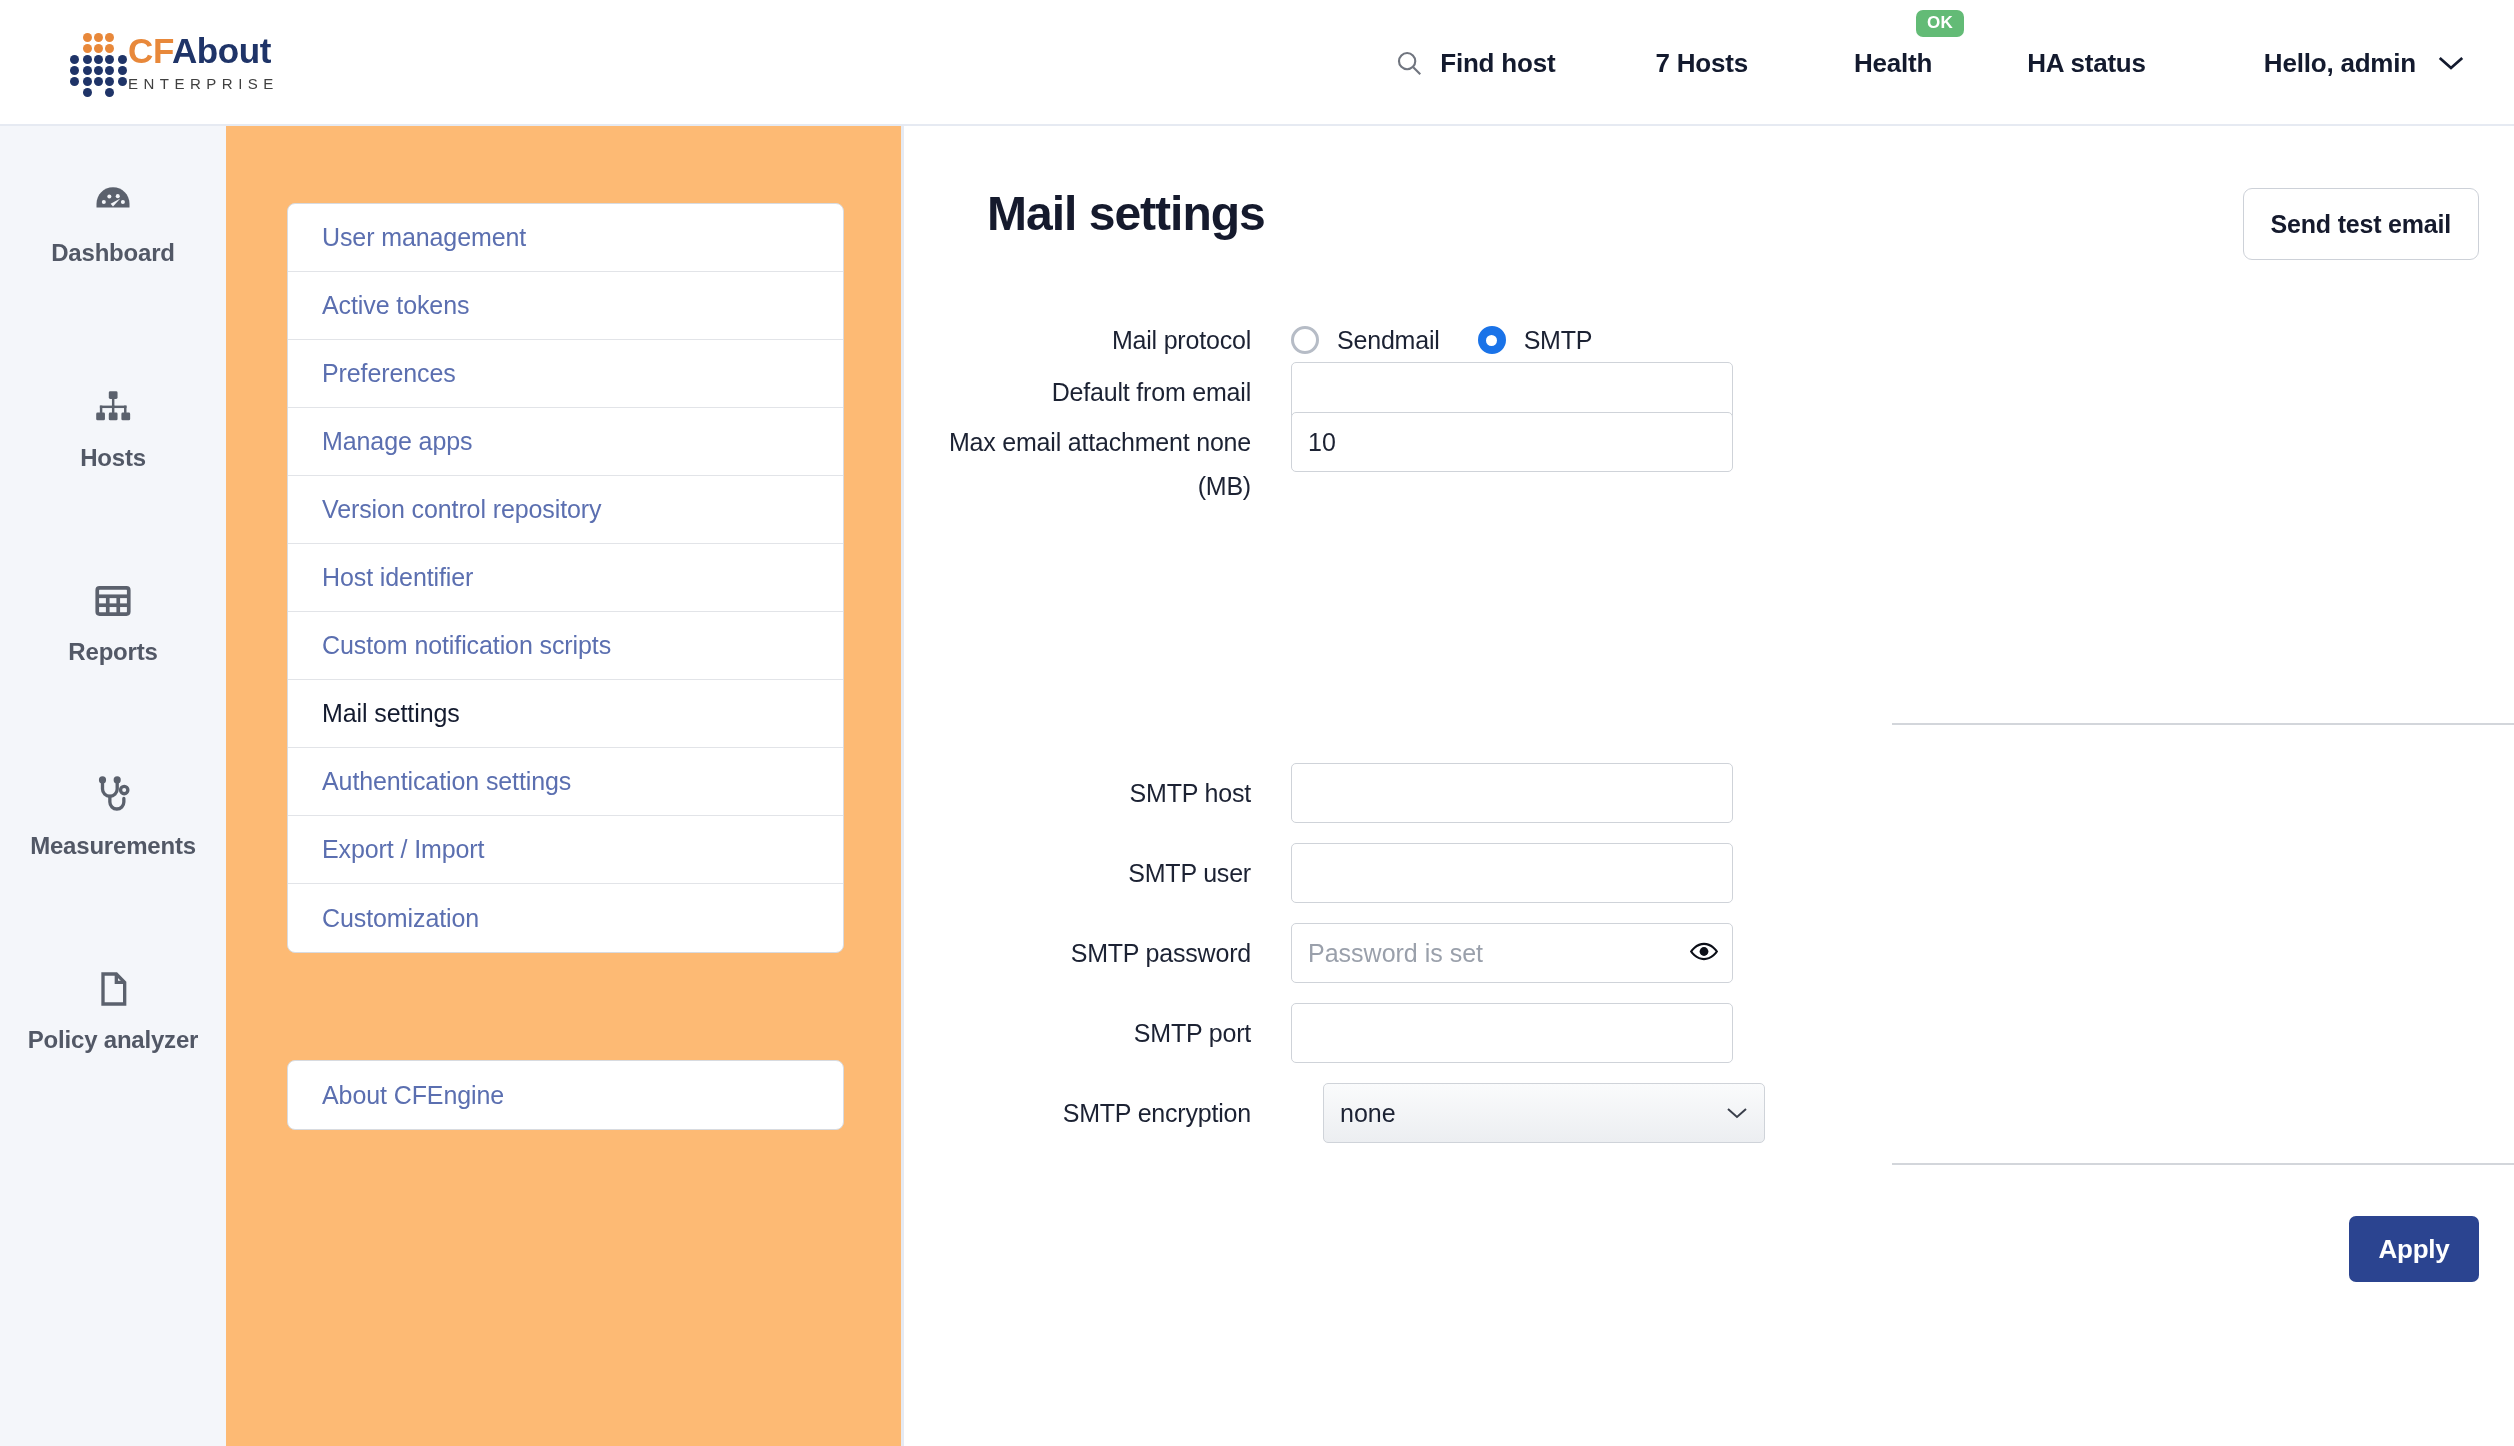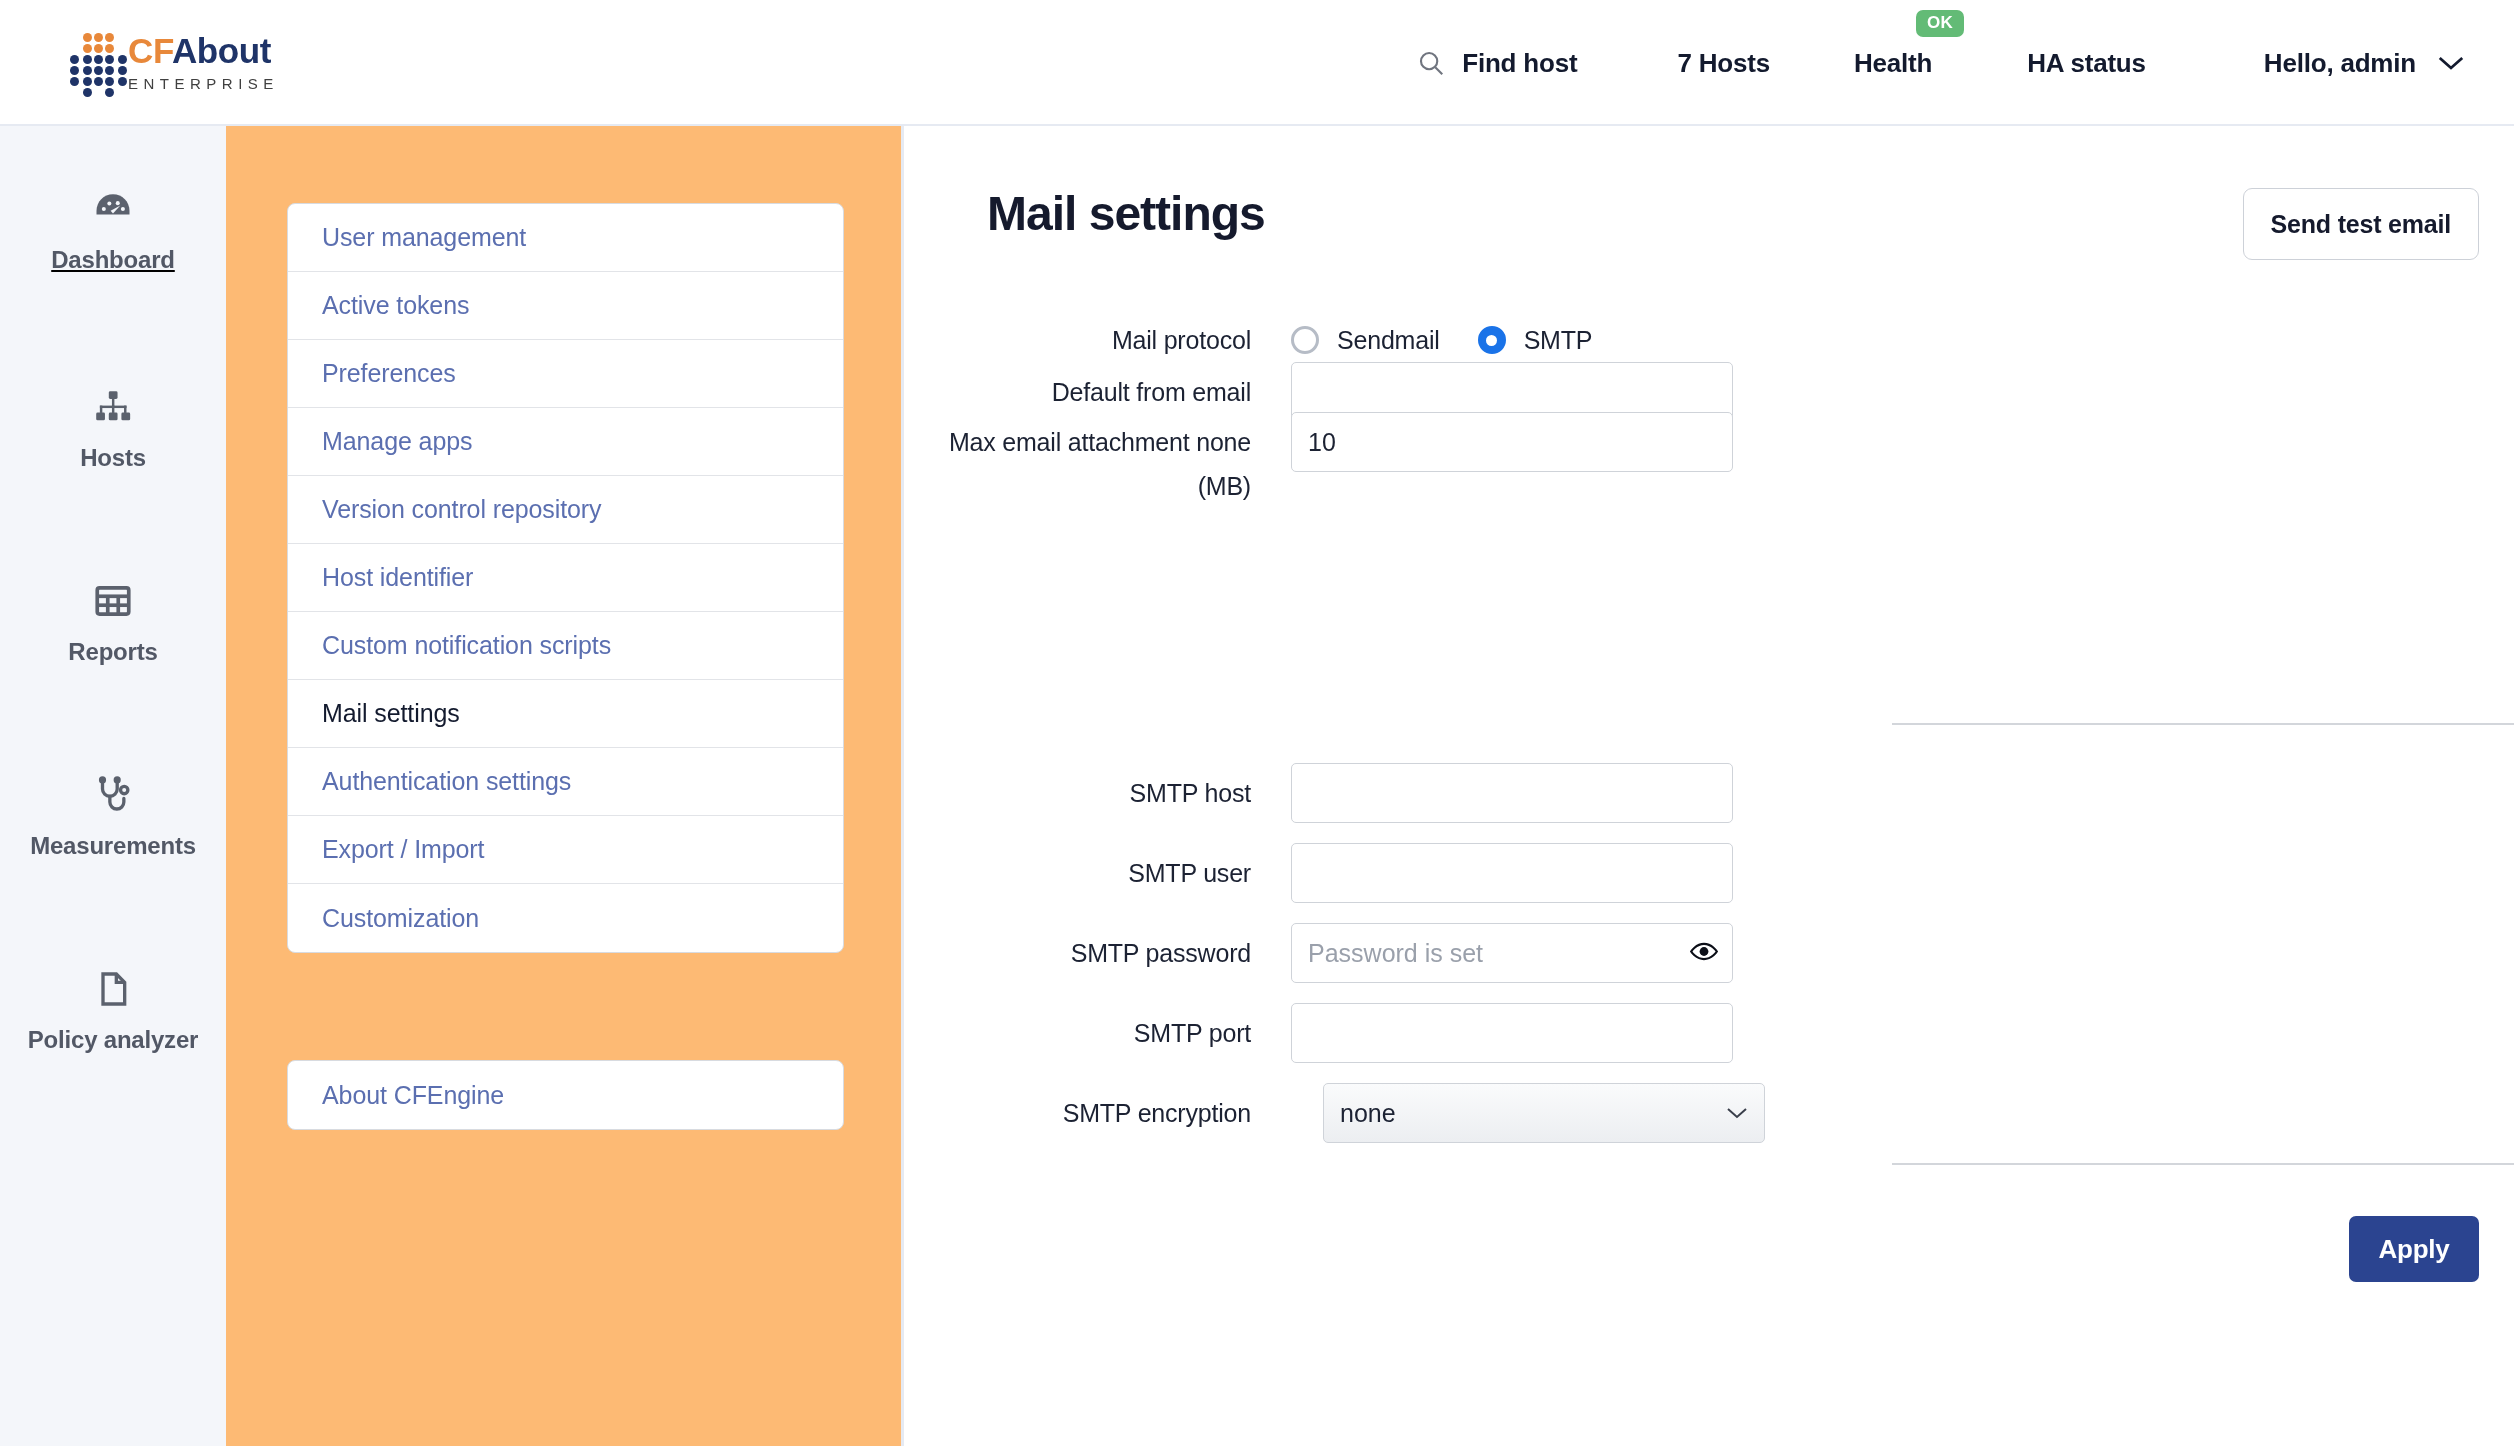--- a/index.html
+++ b/index.html
@@ -37,21 +37,21 @@
   .header-nav {
     position: absolute; right: 0; top: 0; height: 126px;
     display: flex; align-items: center; gap: 0;
   }
   .nav-item {
     position: relative; display: flex; align-items: center;
     font-size: 26px; font-weight: 700; color: #131a2e;
     letter-spacing: -0.2px; cursor: pointer; white-space: nowrap;
   }
   .nav-find { margin-right: 100px; }
-  .nav-hosts { margin-right: 84px; }
+  .nav-hosts { margin-right: 106px; }
   .nav-health { margin-right: 95px; }
   .nav-ha { margin-right: 118px; }
   .nav-hello { margin-right: 48px; }
 
   .search-icon { margin-right: 16px; display: flex; align-items: center; }
   .badge-ok {
     position: absolute; top: -38px; left: 62px;
     background: #63bb76; color: #ffffff;
     font-size: 17px; font-weight: 700;
     padding: 3px 11px 4px; border-radius: 7px;
@@ -264,21 +264,21 @@
             <polyline points="3,3 12,11 21,3"></polyline>
           </svg>
         </span>
       </div>
 
     </div>
   </div>
 
   <div class="sidebar">
 
-    <div class="side-item" style="top:60px;text-decoration:underline;">
+    <div class="side-item" style="top:53px;">
       <span class="side-icon">
         <svg width="44" height="44" viewBox="0 0 24 24" fill="#5b616d">
           <path d="M12 4C6.9 4 3 8.1 3 13v2h18v-2c0-4.9-3.9-9-9-9z"></path>
           <circle cx="7" cy="12" r="1.1" fill="#f4f6fa"></circle>
           <circle cx="10" cy="9" r="1.1" fill="#f4f6fa"></circle>
           <circle cx="14.6" cy="8.8" r="1.1" fill="#f4f6fa"></circle>
           <circle cx="17.4" cy="12" r="1.1" fill="#f4f6fa"></circle>
           <path d="M12 14.4l4-4.3-5.3 2.8z" fill="#f4f6fa"></path>
         </svg>
       </span>

